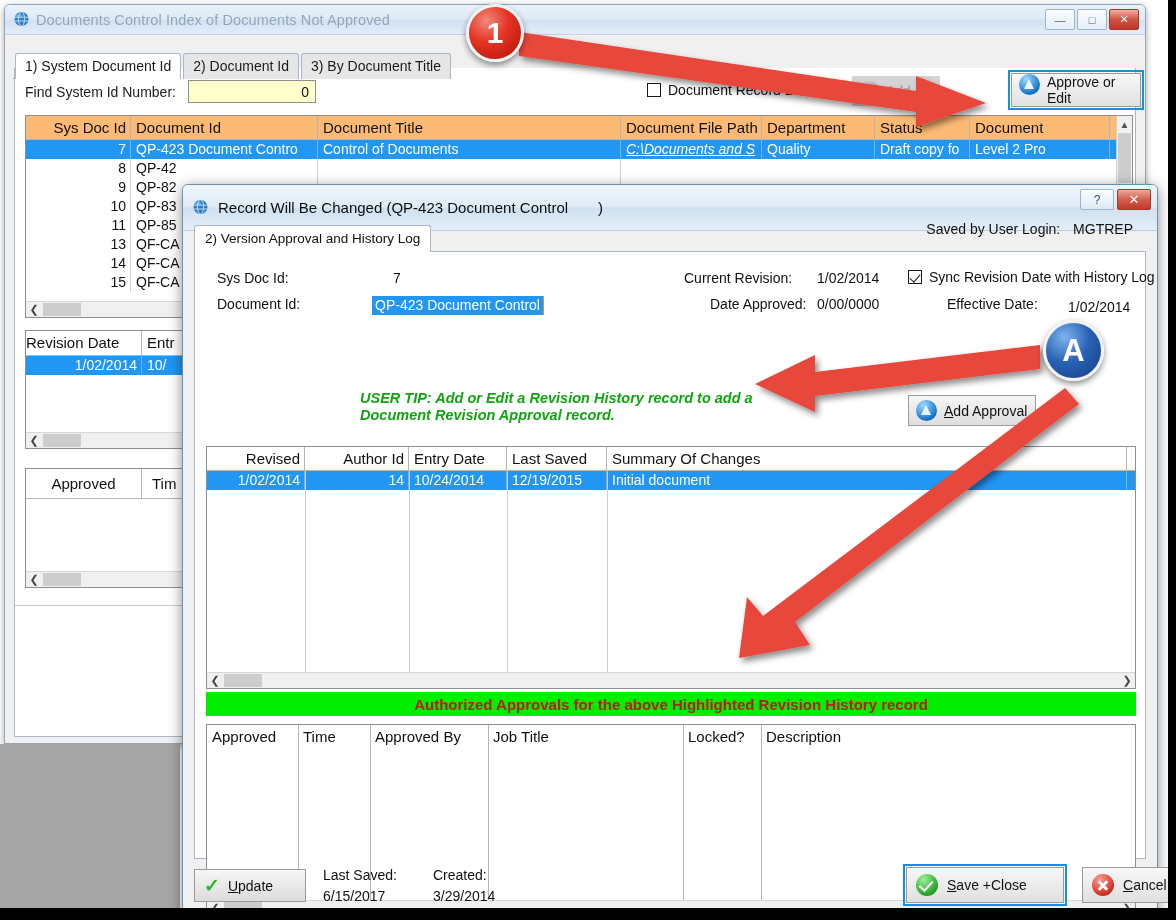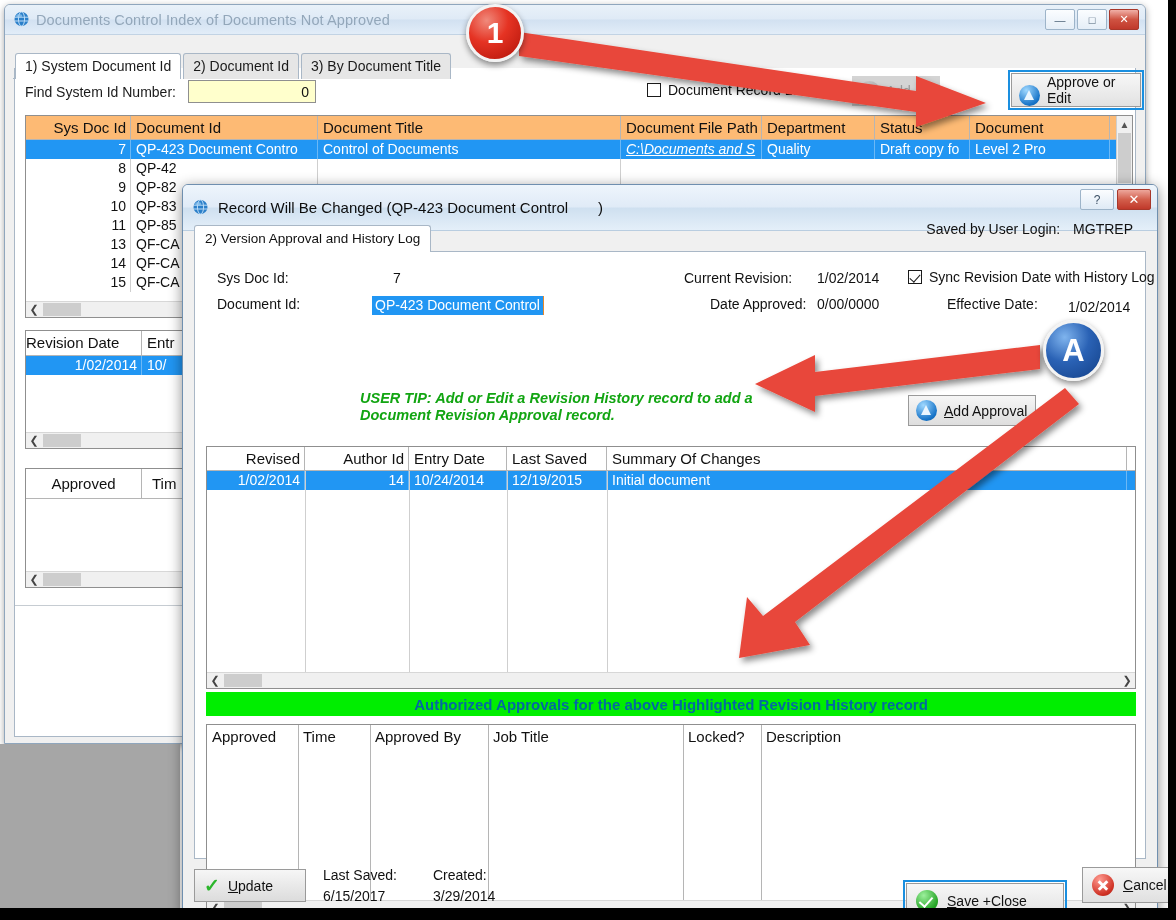--- a/index.html
+++ b/index.html
@@ -89,21 +89,21 @@
   .plus-icon::before, .plus-icon::after {
     content:""; position:absolute; background:#efefef;
   }
   .plus-icon::before { left:4.5px; top:9px; width:12px; height:3.5px; }
   .plus-icon::after { left:8.5px; top:5px; width:3.5px; height:11px; }
   .btn-approve {
     position:absolute; left:996px; top:5px; width:130px; height:34px;
     background: linear-gradient(to bottom,#f7f7f7,#e2e2e2);
     border:1px solid #9a9a9a;
     outline: 2px solid #1a8fe0; outline-offset: 1px;
-    display:flex; align-items:flex-end; gap:7px; padding-left:7px;
+    display:flex; align-items:flex-start; gap:7px; padding-left:7px;
     font-size:14px; color:#111;
   }
   .bluecircle {
     width:21px; height:21px; border-radius:50%; flex:0 0 auto;
     background: radial-gradient(circle at 35% 25%, #9fd8ff, #1774c8 70%, #0d5ba3);
     position:relative;
   }
   .bluecircle::after {
     content:""; position:absolute; left:5px; top:5px;
     border-left:5.5px solid transparent; border-right:5.5px solid transparent;
@@ -228,21 +228,21 @@
   .rg-colline { position:absolute; top:24px; bottom:16px; width:1px; background:#cfcfcf; }
   .r-revised { width:98px; text-align:right; padding-right:4px; padding-left:0 !important; }
   .r-author  { width:104px; text-align:right; padding-right:4px; padding-left:0 !important; }
   .r-entry   { width:98px; }
   .r-saved   { width:100px; }
   .r-summary { width:520px; }
 
   .greenbar {
     position:absolute; left:11px; top:440px; width:930px; height:24px;
     background:#00ee00; display:flex; align-items:center; justify-content:center;
-    font-size:15px; font-weight:bold; color:#0369a1; white-space:nowrap;
+    font-size:15px; font-weight:bold; color:#b91c1c; white-space:nowrap;
   }
   .appgrid { position:absolute; left:11px; top:472px; width:930px; height:193px; border:1px solid #8f8f8f; background:#fff; overflow:hidden; }
   .ag-head { display:flex; height:24px; }
   .ag-head div { font-size:15px; color:#111; line-height:23px; padding-left:5px; white-space:nowrap; overflow:hidden; }
   .a-approved { width:91px; }
   .a-time { width:72px; }
   .a-by { width:118px; }
   .a-job { width:195px; }
   .a-locked { width:78px; }
   .a-desc { width:370px; }
@@ -252,21 +252,21 @@
   .btn-update {
     position:absolute; left:11px; top:10px; width:112px; height:33px;
     background: linear-gradient(to bottom,#f6f6f6,#dcdcdc);
     border:1px solid #9a9a9a;
     display:flex; align-items:center; gap:8px; padding-left:9px;
     font-size:14px; color:#111;
   }
   .chk-green { color:#2bb62b; font-size:19px; font-weight:bold; line-height:1; }
   .foot-label { position:absolute; font-size:14px; color:#111; white-space:nowrap; }
   .btn-saveclose {
-    position:absolute; left:723px; top:24px; width:158px; height:36px;
+    position:absolute; left:723px; top:8px; width:158px; height:36px;
     background: linear-gradient(to bottom,#f7f7f7,#e0e0e0);
     border:1px solid #9a9a9a;
     outline:2px solid #1a8fe0; outline-offset:1px;
     display:flex; align-items:center; gap:9px; padding-left:9px;
     font-size:14px; color:#111;
   }
   .btn-cancel {
     position:absolute; left:899px; top:8px; width:115px; height:36px;
     background: linear-gradient(to bottom,#f7f7f7,#e0e0e0);
     border:1px solid #9a9a9a;

